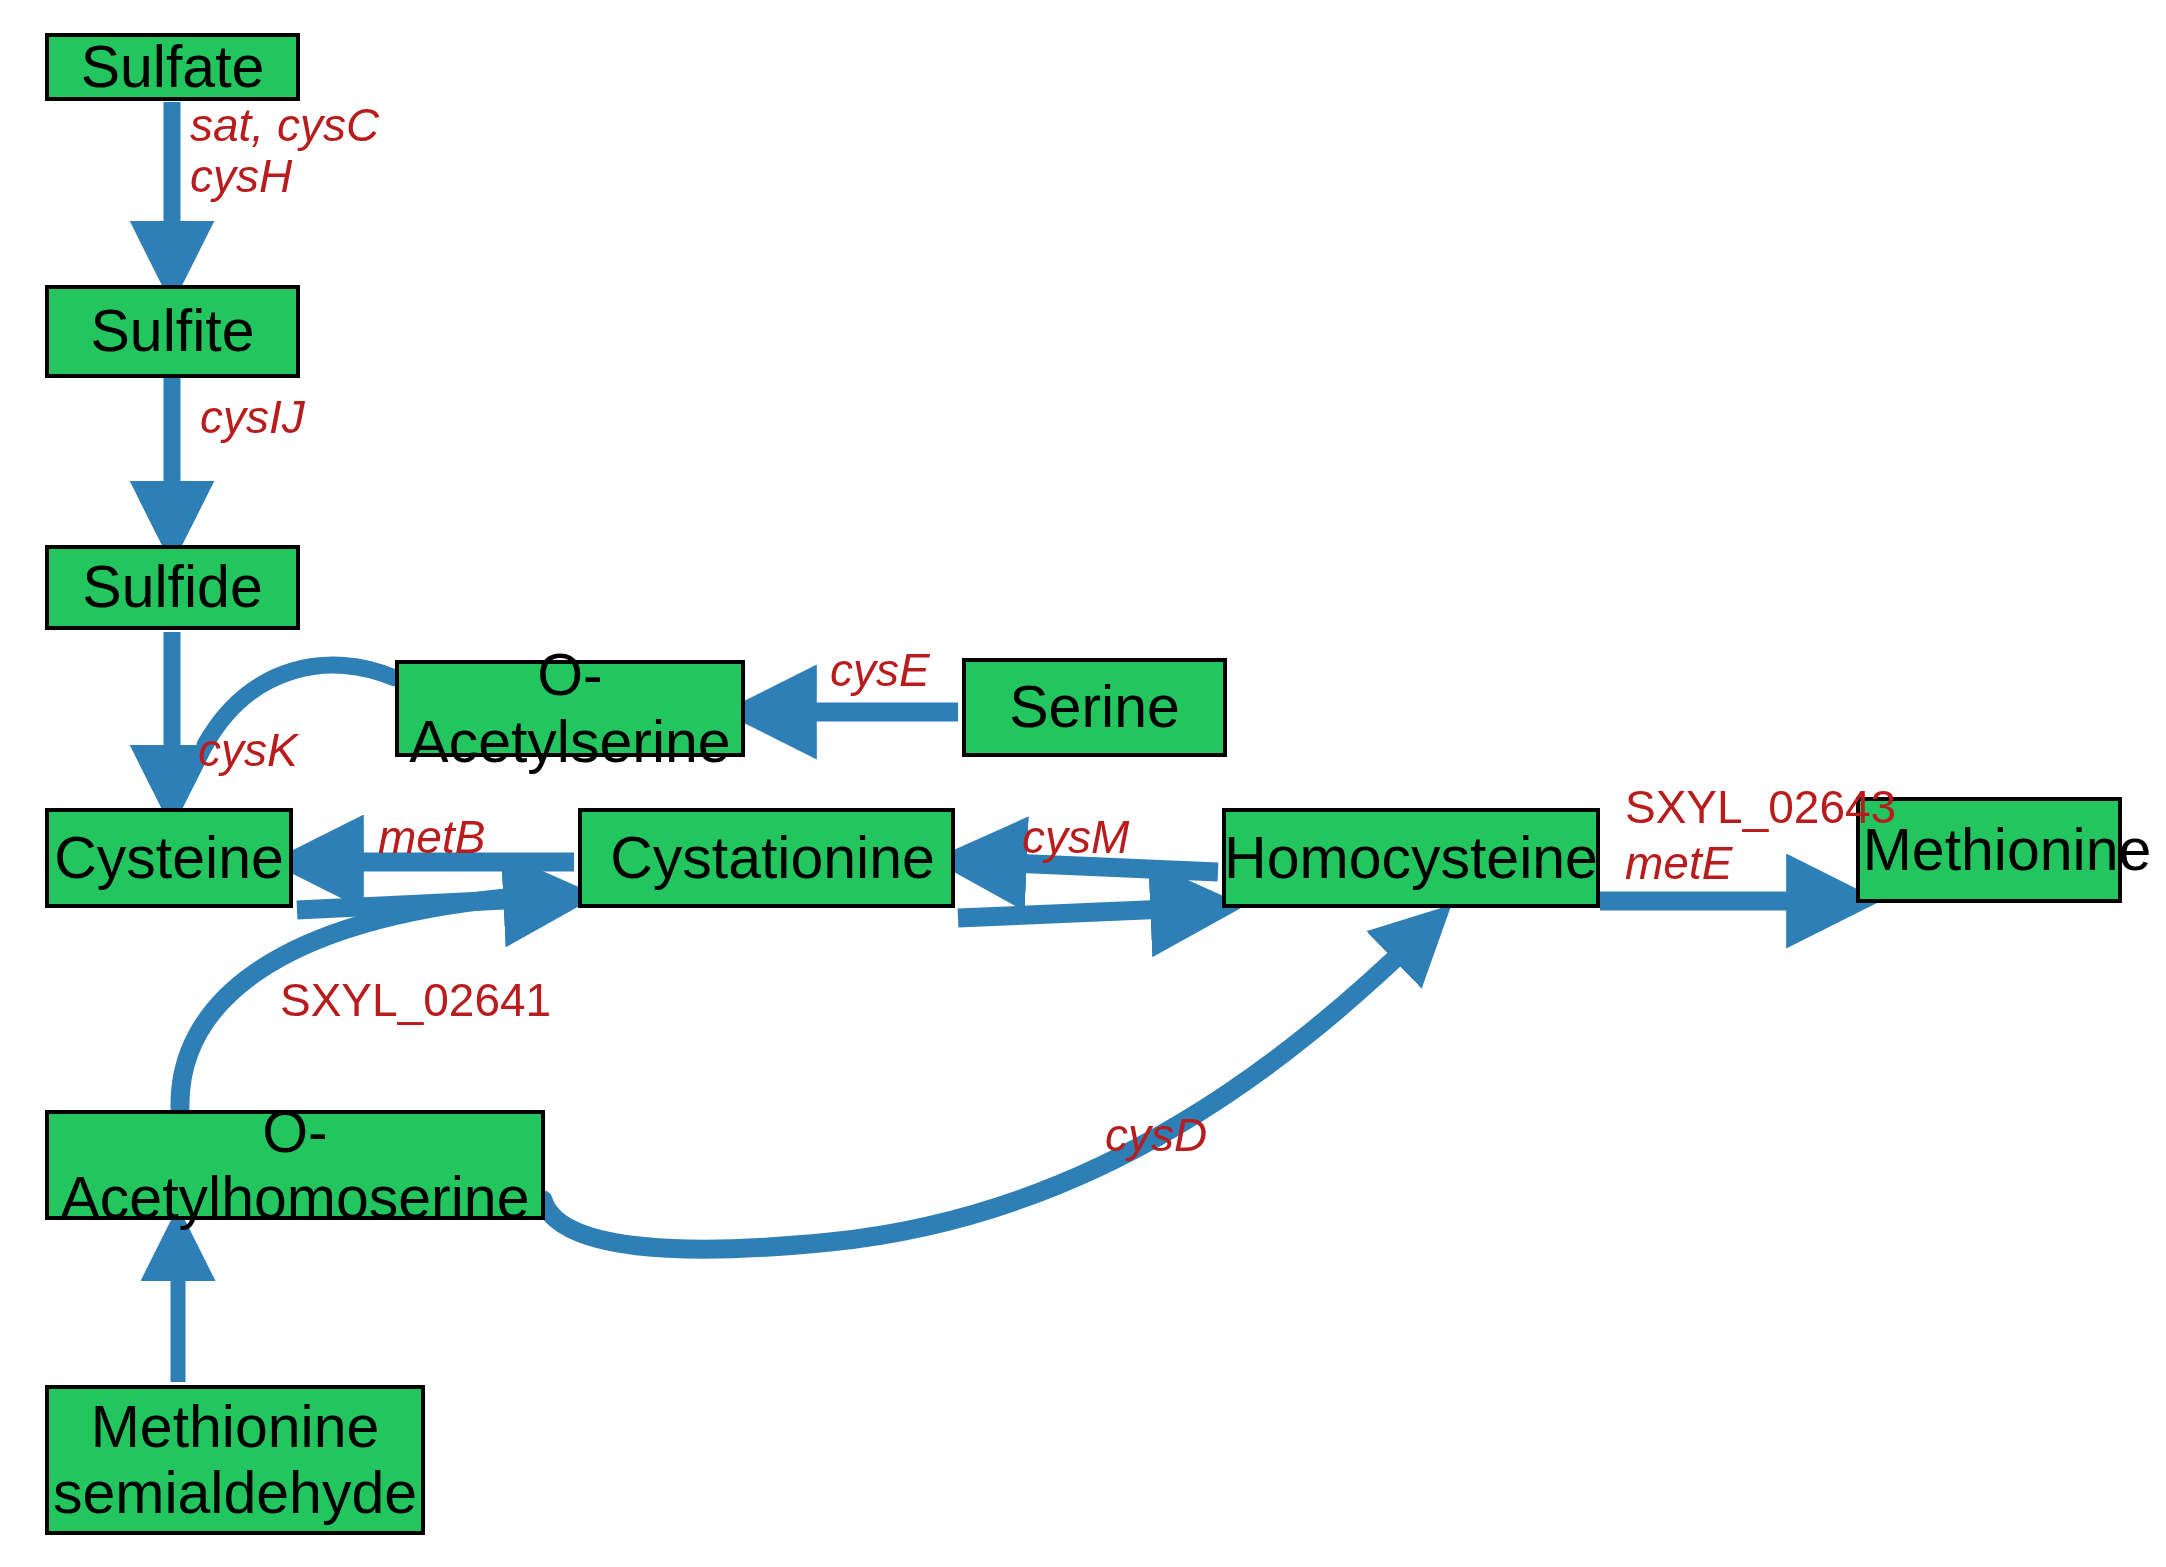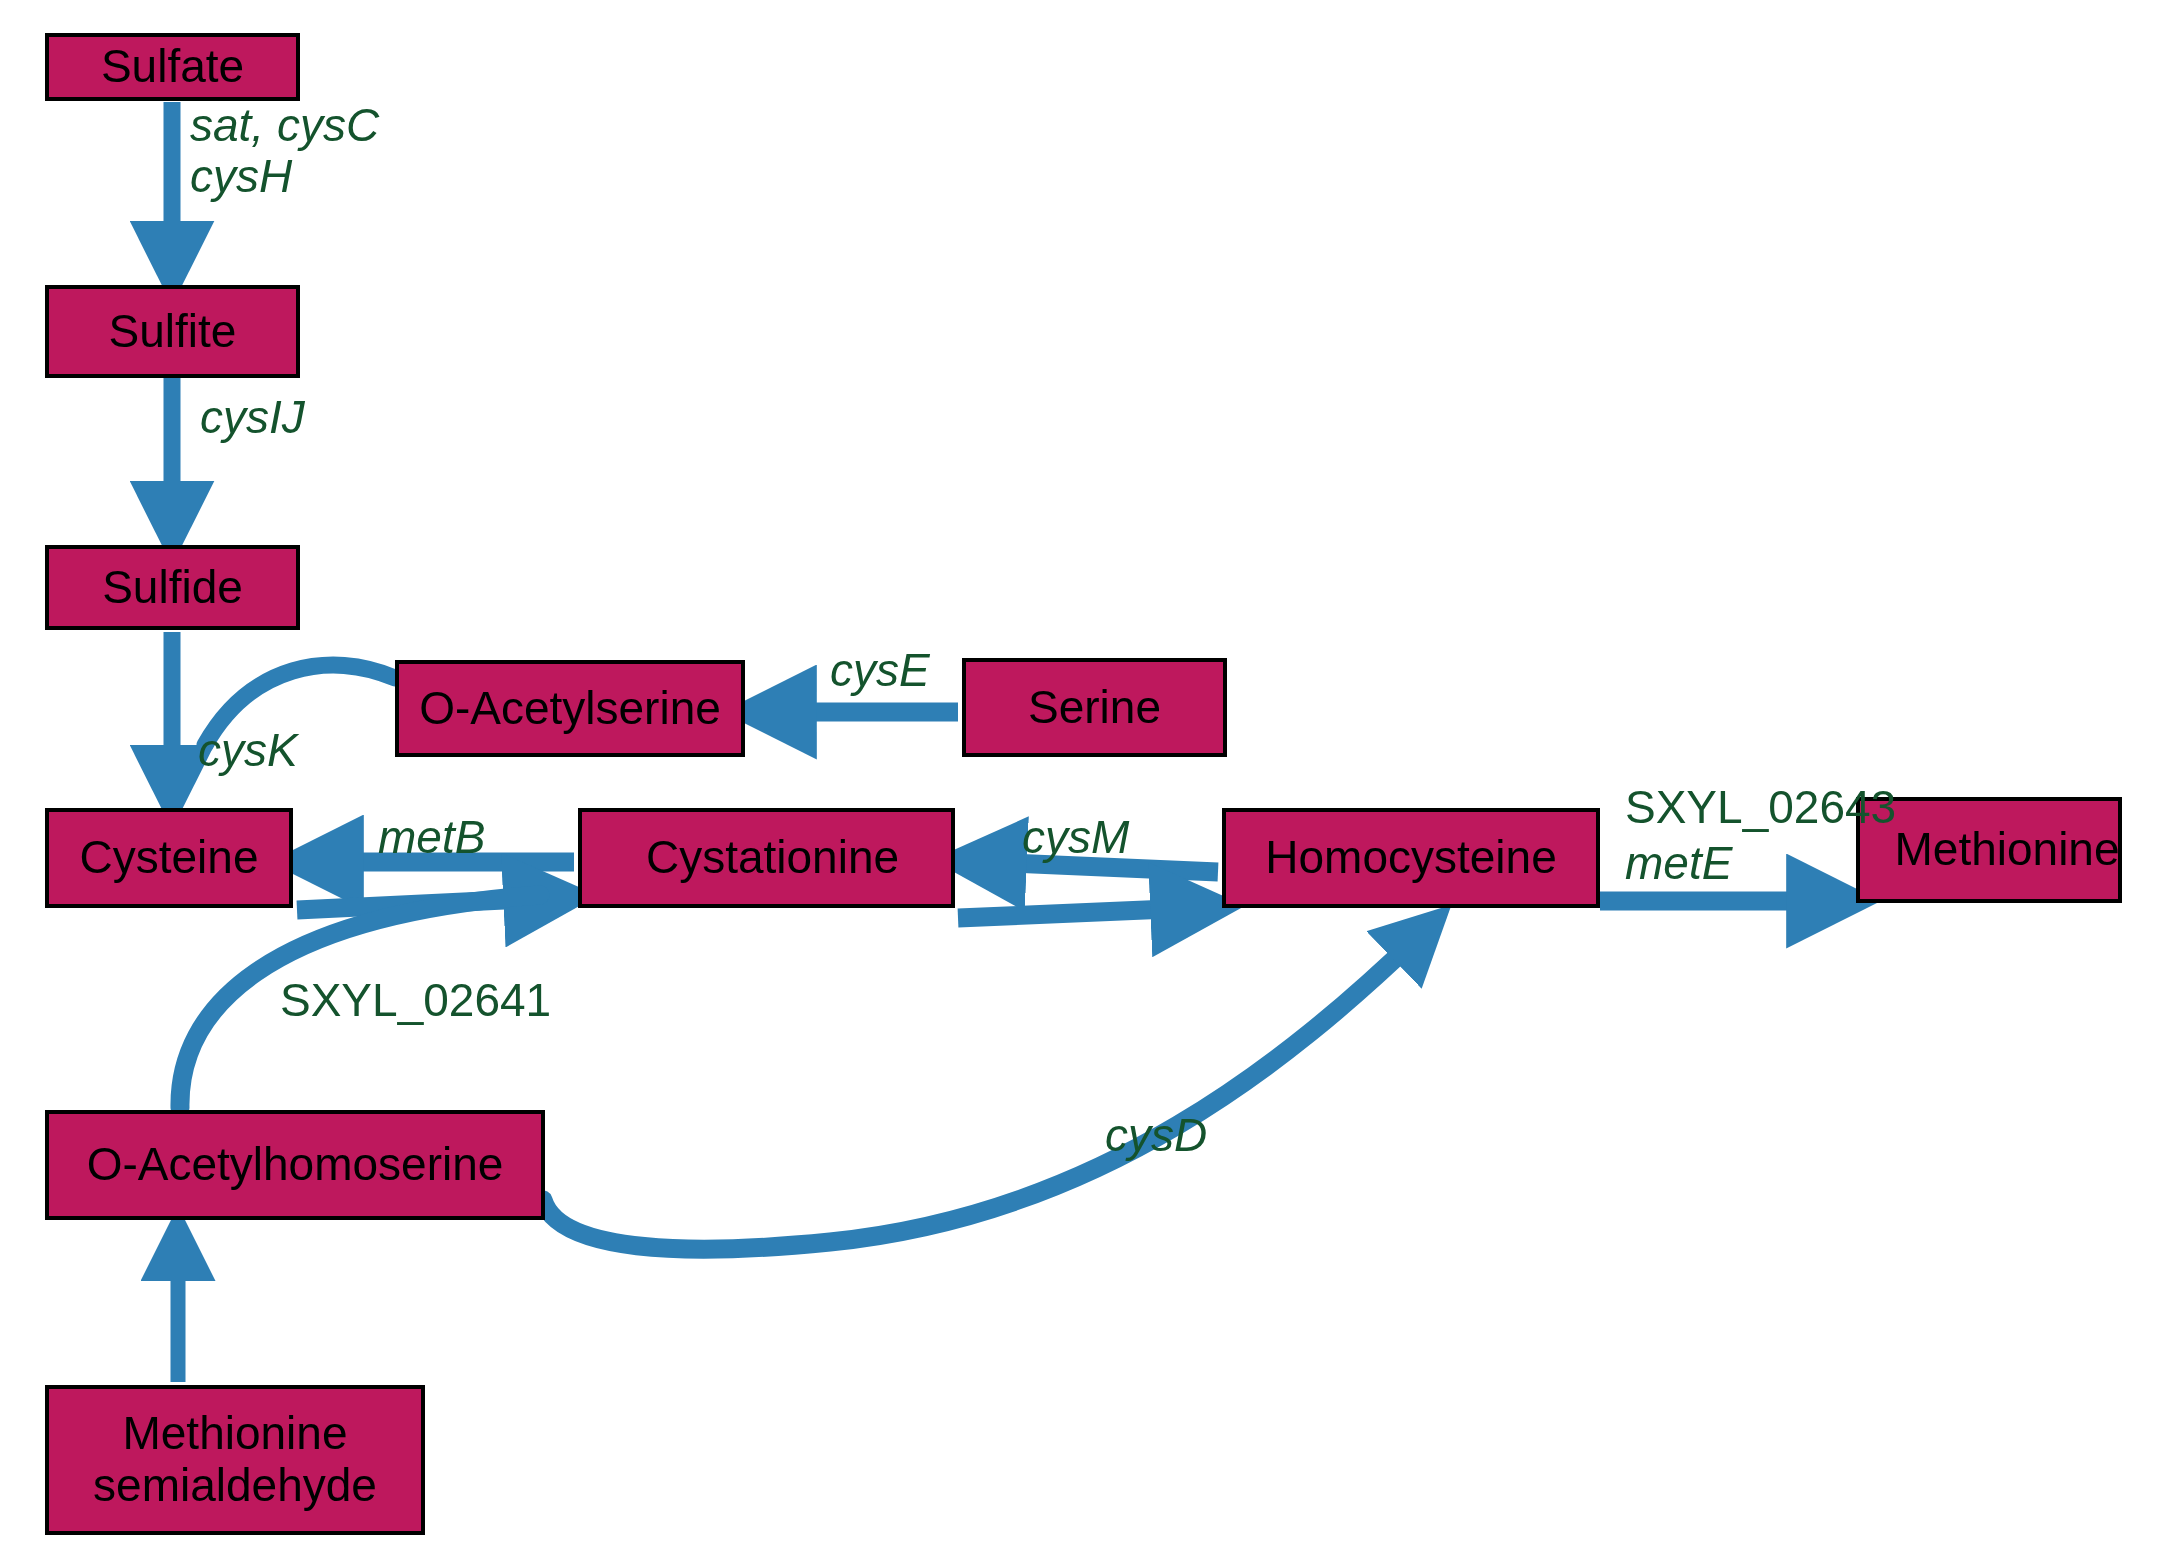--- a/index.html
+++ b/index.html
@@ -7,34 +7,34 @@
   #stage{
     position:relative;
     width:2166px;height:1567px;
     background:#ffffff;
     overflow:hidden;
   }
   #edges{position:absolute;left:0;top:0;width:2166px;height:1567px;}
   .node{
     position:absolute;
     box-sizing:border-box;
-    background:#be185d;
+    background:#22c55e;
     border:4px solid #000000;
     display:flex;align-items:center;justify-content:center;
     text-align:center;
     color:#000000;
-    font-size:46px;
+    font-size:59px;
     line-height:1.12;
     font-weight:400;
     z-index:3;
     white-space:pre-line;
   }
   .elabel{
     position:absolute;
-    color:#14532d;
+    color:#b91c1c;
     font-size:46px;
     line-height:1.1;
     white-space:pre-line;
     z-index:4;
   }
   .elabel.it{font-style:italic;}
 </style>
 </head>
 <body>
 

